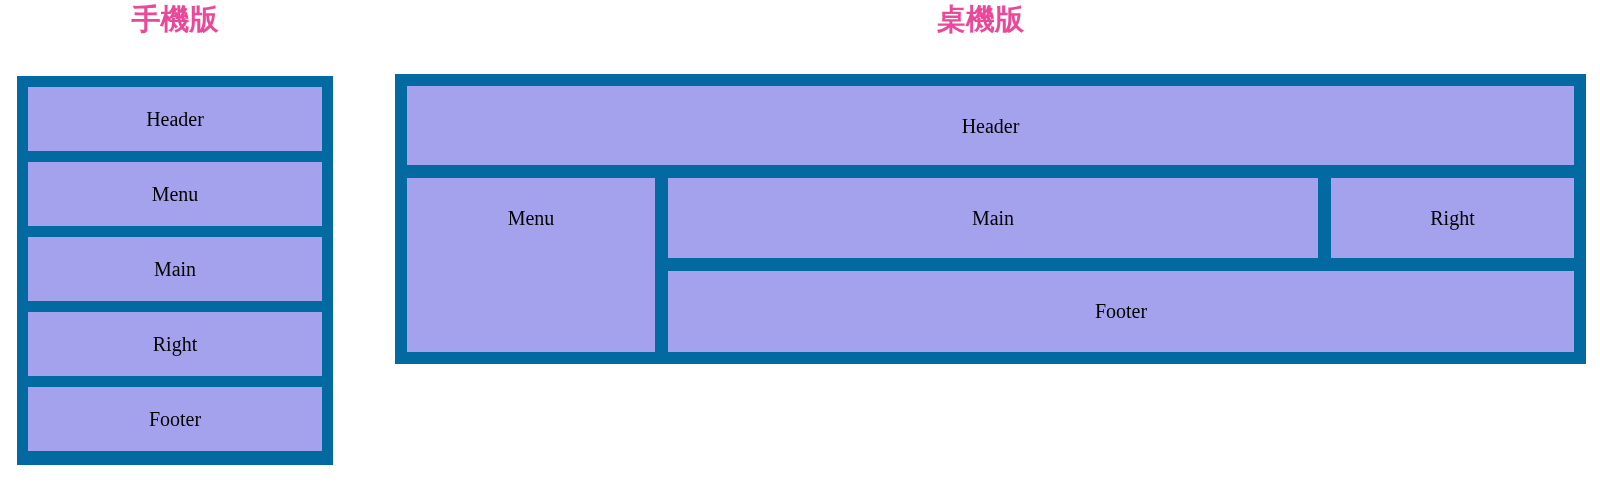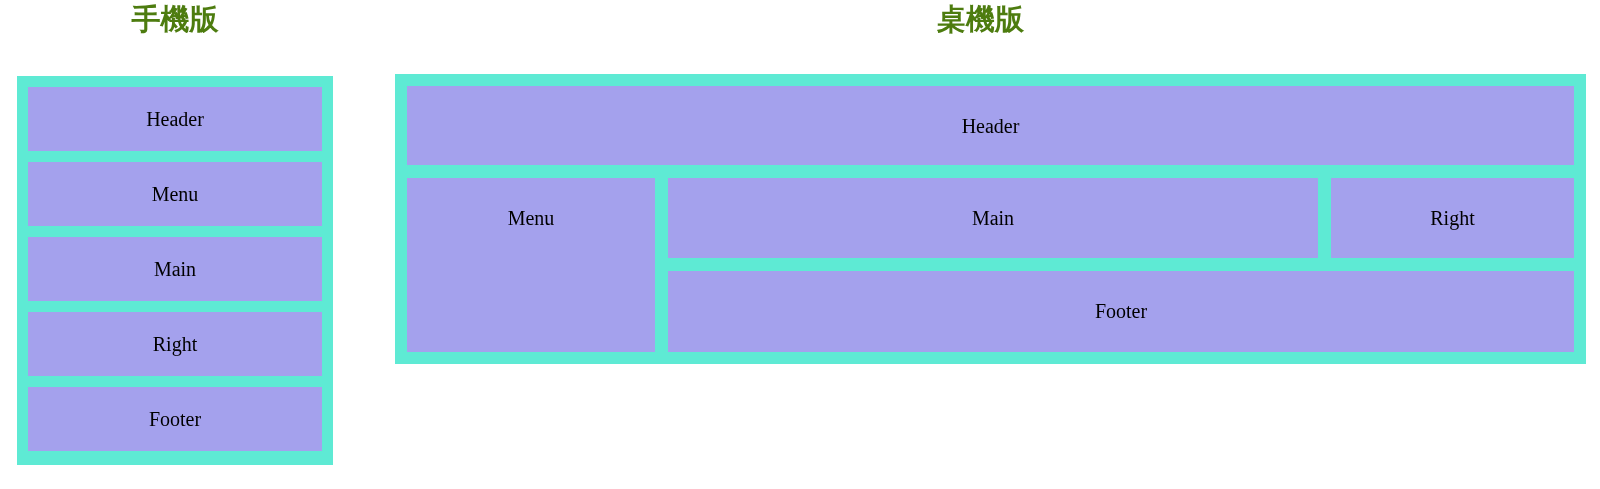--- a/index.html
+++ b/index.html
@@ -19,30 +19,30 @@
   
   .section-title {
     position: absolute;
     top: 2px;
     margin: 0;
     text-align: center;
     font-family: "Liberation Sans", "DejaVu Sans", sans-serif;
     font-weight: bold;
     font-size: 29px;
     line-height: 34px;
-    color: #4d7c0f;
+    color: #ec4899;
   }
   .mobile-title  { left: 17px;  width: 316px; }
   .desktop-title { left: 385px; width: 1191px; }
 
   
   .panel {
     position: absolute;
     box-sizing: border-box;
-    background: #5eead4;
+    background: #0369a1;
   }
 
   
   .mobile-panel {
     left: 17px;
     top: 76px;
     width: 316px;
     height: 389px;
     padding: 11px;
     display: flex;

